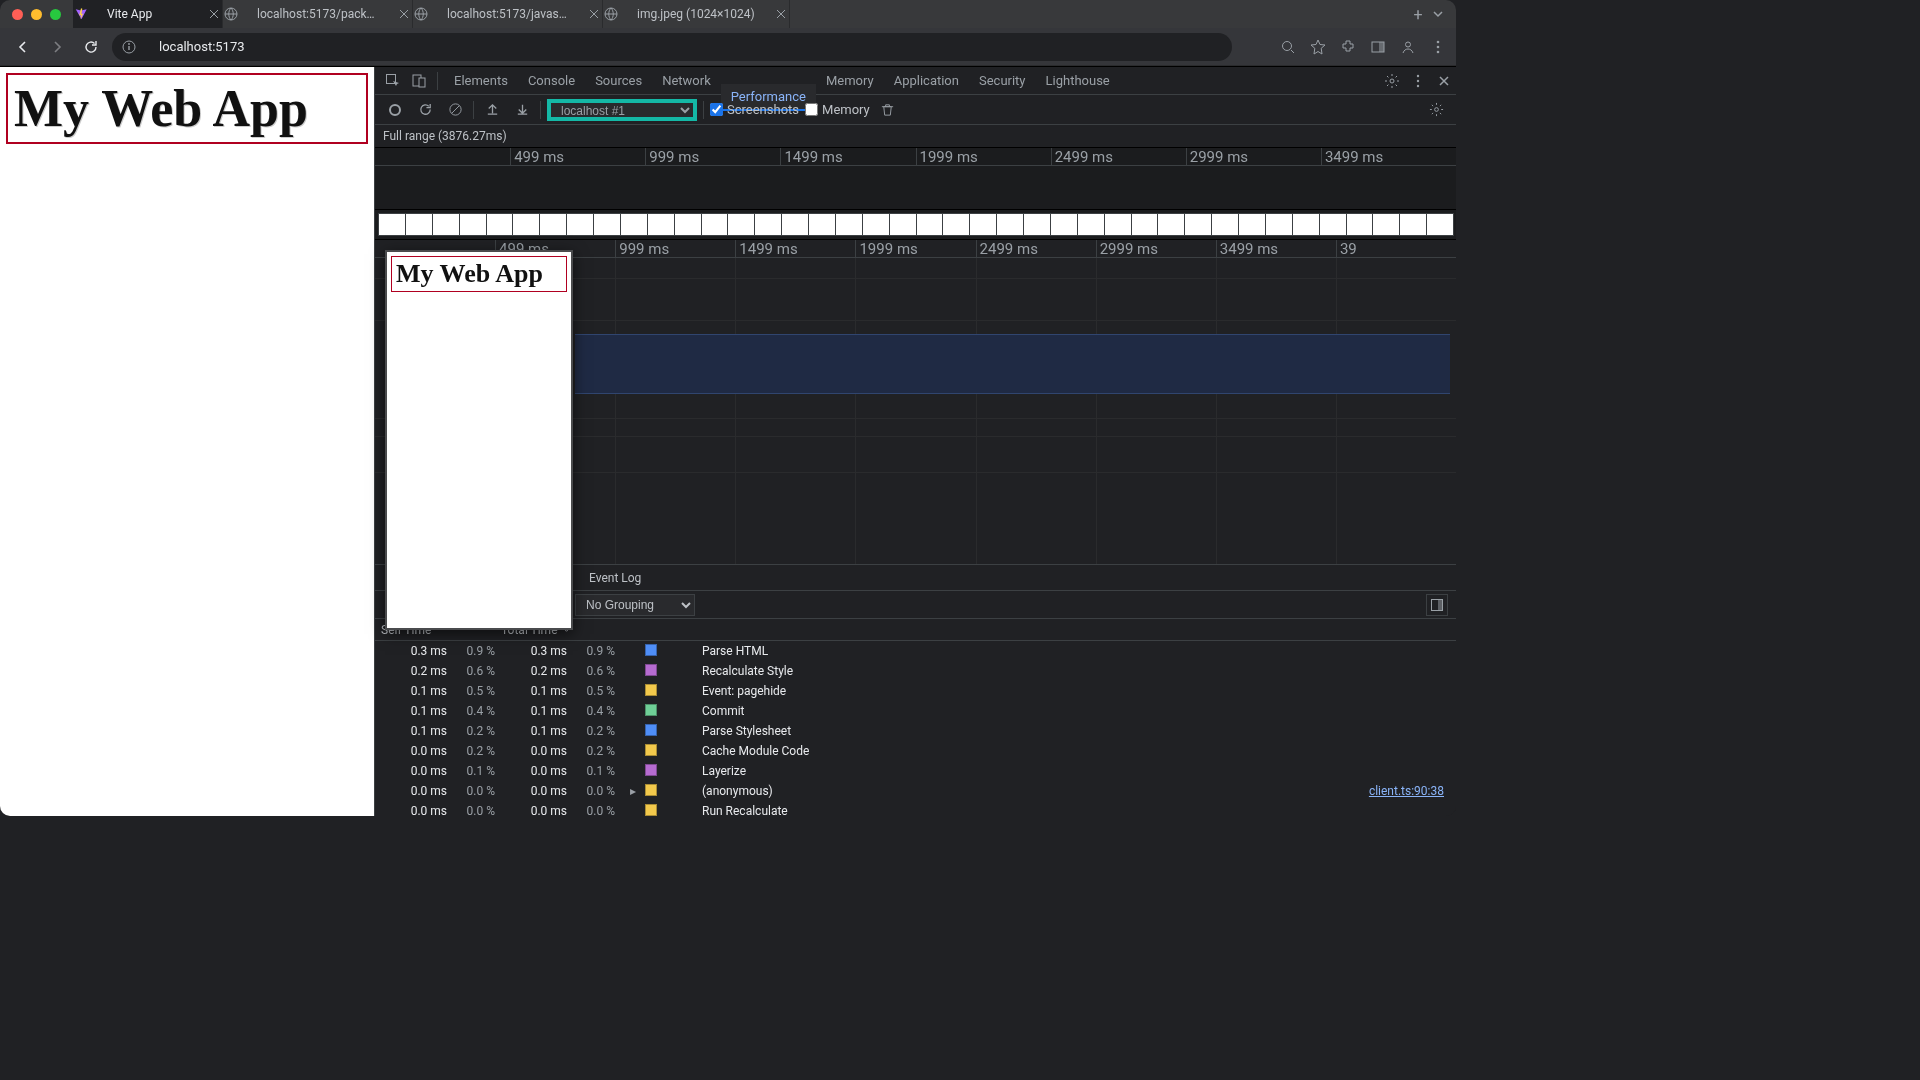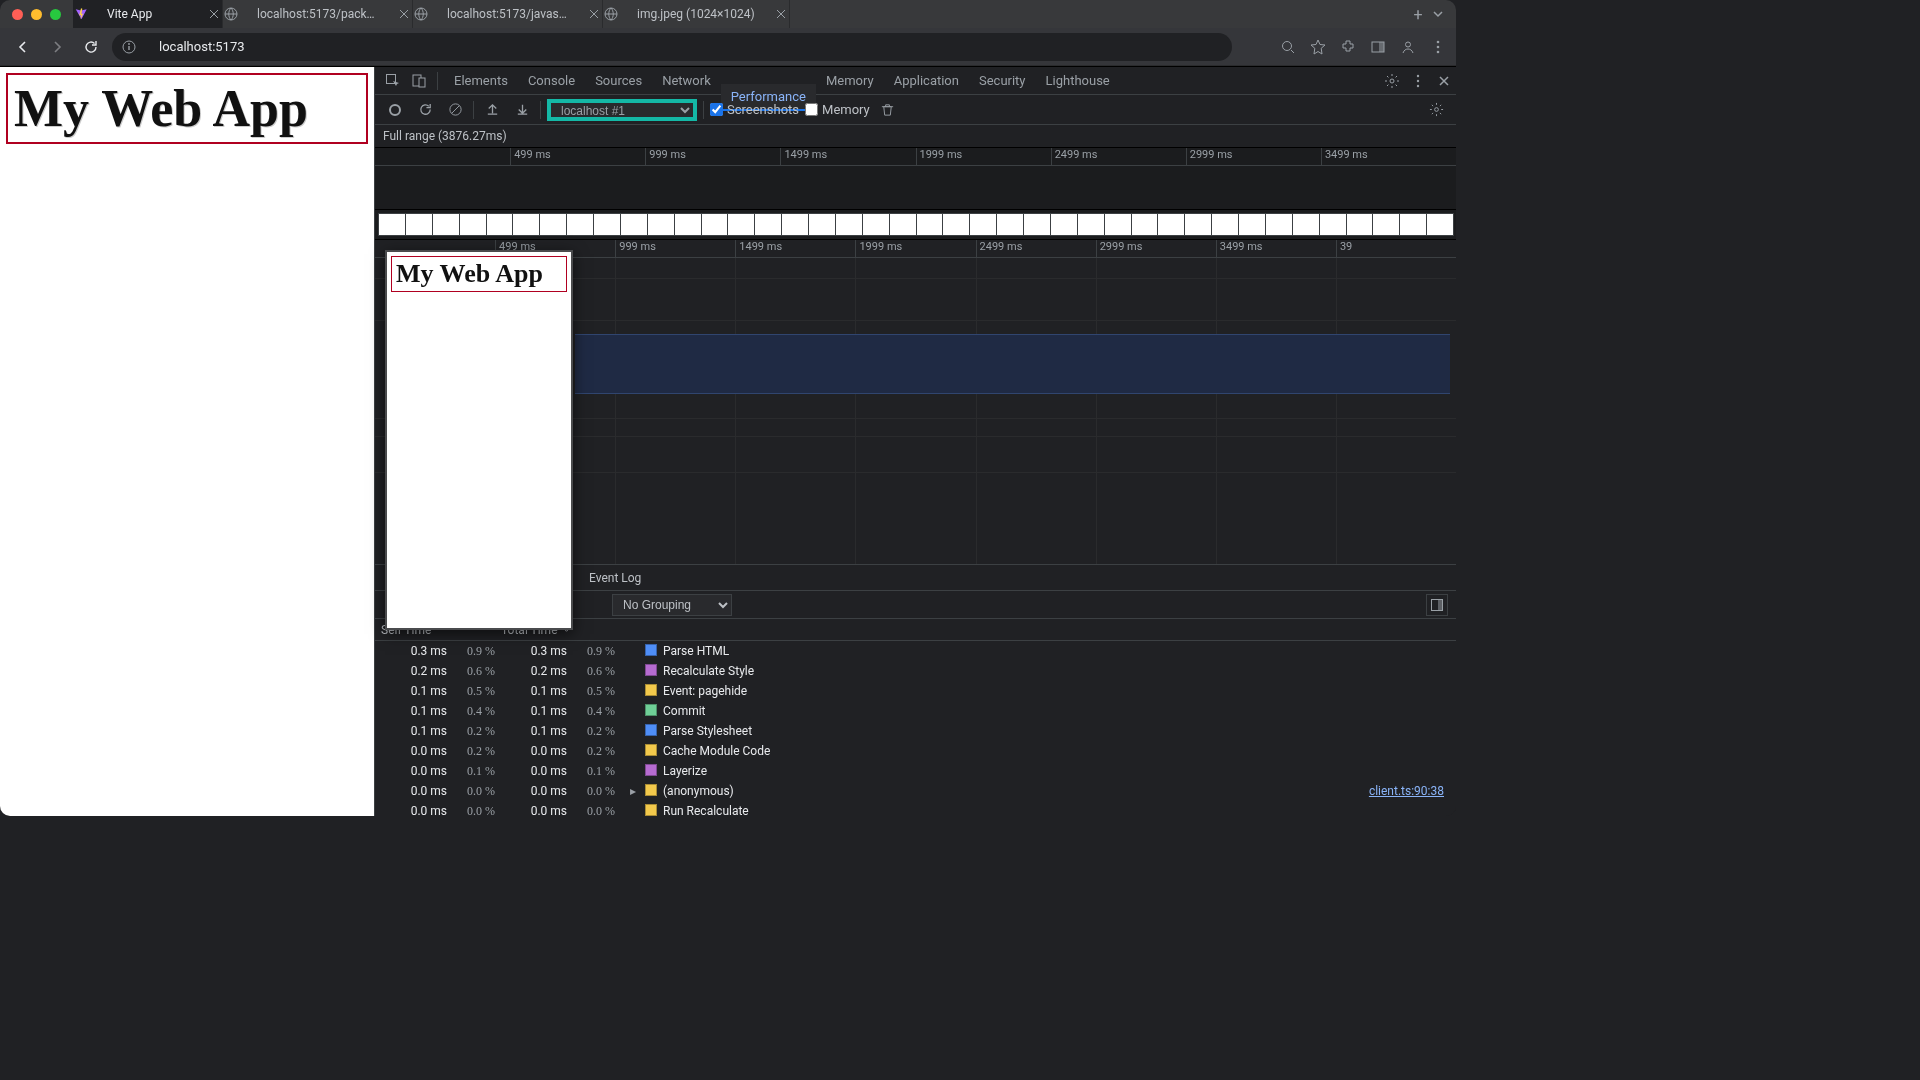--- a/index.html
+++ b/index.html
@@ -141,21 +141,21 @@
 
   
   .overview {
     position:relative; height:62px; border-bottom:1px solid #000; background:#1b1c1e;
   }
   .ruler {
     height:18px; position:relative; border-bottom:1px solid #3c4043;
   }
   .tick {
     position:absolute; top:0; height:100%; border-left:1px solid #3c4043;
-    color:#9aa0a6; font-size:11px; padding-left:3px;
+    color:#9aa0a6; font-size:15px; padding-left:3px;
   }
   .ov-body { position:relative; height:44px; }
   .ov-marker {
     position:absolute; top:0; bottom:0; width:1px; background:#1a73e8; left:14px;
   }
   .ov-marker::before {
     content:''; position:absolute; top:-4px; left:-4px; width:0;height:0;
     border-left:4px solid transparent;border-right:4px solid transparent;border-top:6px solid #1a73e8;
   }
   .cpu-label, .net-label {
@@ -223,45 +223,44 @@
     height:26px; display:flex; align-items:center; padding-left:210px; border-bottom:1px solid #3c4043;
     color:#bdc1c6; gap:14px;
   }
   .drawer-tabs .dtab { padding:0 4px; height:100%; display:flex;align-items:center; }
   .drawer-subbar {
     height:28px; display:flex; align-items:center; gap:8px; padding-left:200px; border-bottom:1px solid #3c4043;
   }
   .drawer-subbar select {
     background:#292a2d;color:#bdc1c6;border:1px solid #3c4043;height:22px;padding:0 6px;font-size:12px;
     width:120px;
-    margin-left:37px;
   }
   .drawer-subbar .spacer{flex:1;}
   .panelbtn { width:22px;height:22px;border:1px solid #3c4043;display:flex;align-items:center;justify-content:center;color:#9aa0a6;margin-right:8px; }
 
   .el-table {
     flex:1; overflow:hidden;
   }
   .el-head, .el-row {
     display:grid;
     grid-template-columns: 70px 50px 70px 50px 24px 18px 1fr 110px;
     align-items:center;
     padding: 0 6px;
     height: 20px;
     font-size:12px;
   }
   .el-head { color:#bdc1c6; border-bottom:1px solid #3c4043; height:22px; }
   .el-head .sortcol { display:flex; align-items:center; gap:4px; }
   .el-row { color:#e8eaed; }
   .el-row .ms { text-align:right; padding-right:4px; }
-  .pct { color:#9aa0a6; text-align:right; padding-right:6px;font-family:Liberation Serif, serif; }
+  .pct { color:#9aa0a6; text-align:right; padding-right:6px; }
   .swatch { width:12px;height:12px;border:1px solid rgba(0,0,0,.3); }
   .srclink { color:#8ab4f8; text-align:right; padding-right:6px; text-decoration:underline; }
   .expander { color:#9aa0a6; text-align:center; }
-  .activity-name{ white-space:nowrap; }
+  .activity-name{ white-space:nowrap;margin-left:39px; }
 
   svg { display:block; }
 </style>
 </head>
 <body>
 
 <div class="titlebar">
   <div class="traffic">
     <div class="dot red"></div>
     <div class="dot yellow"></div>

